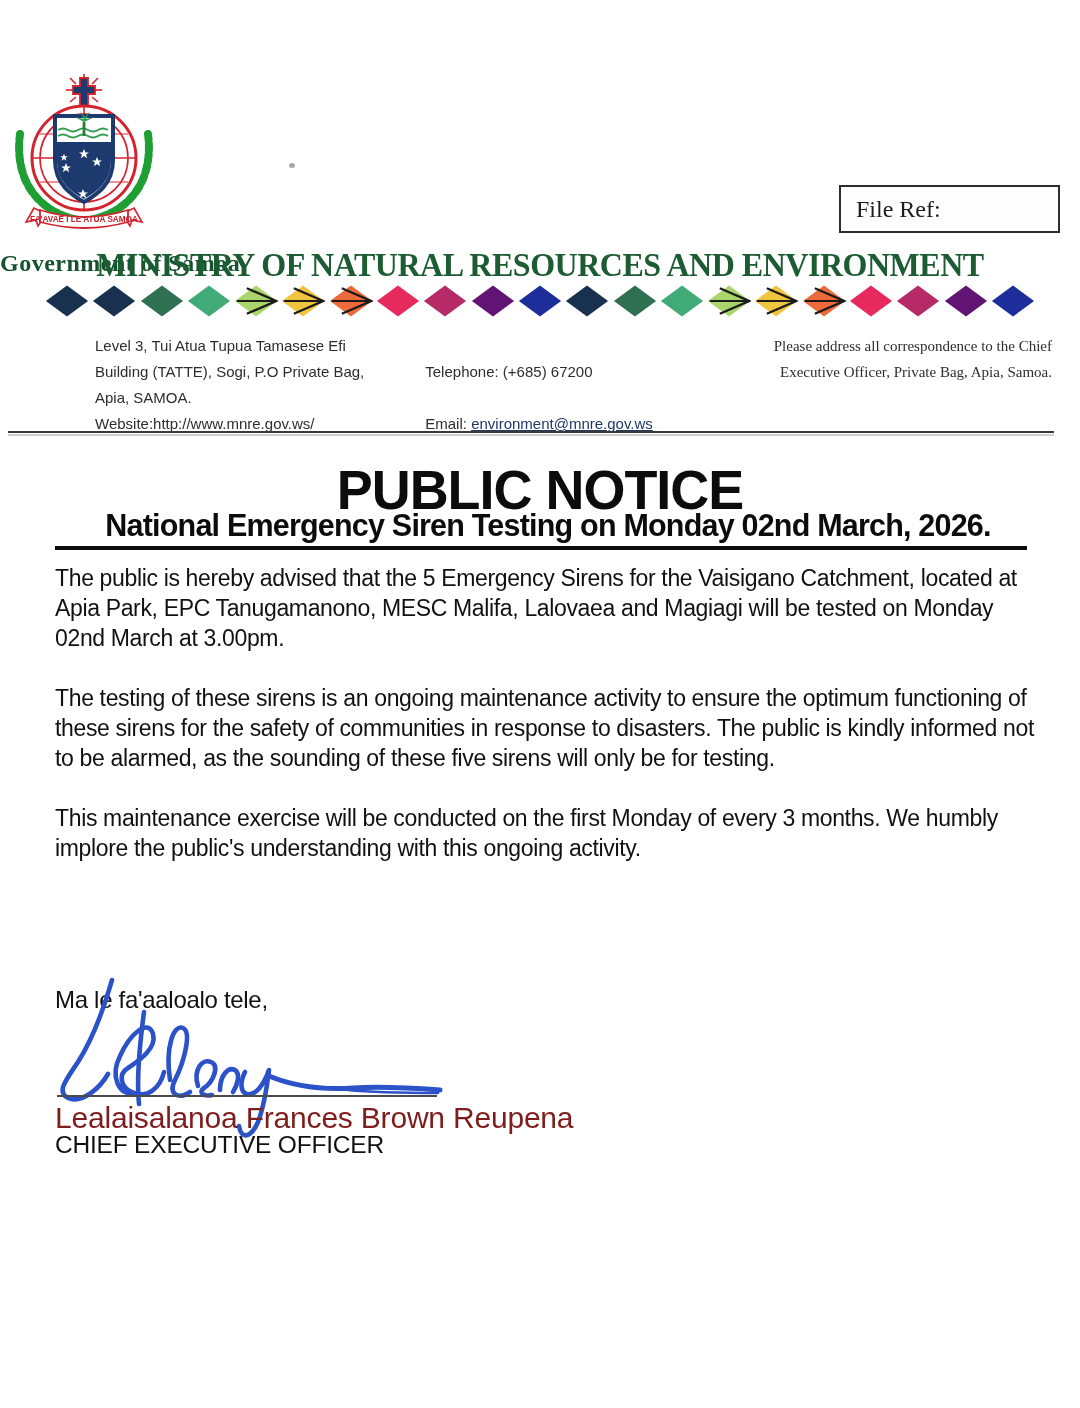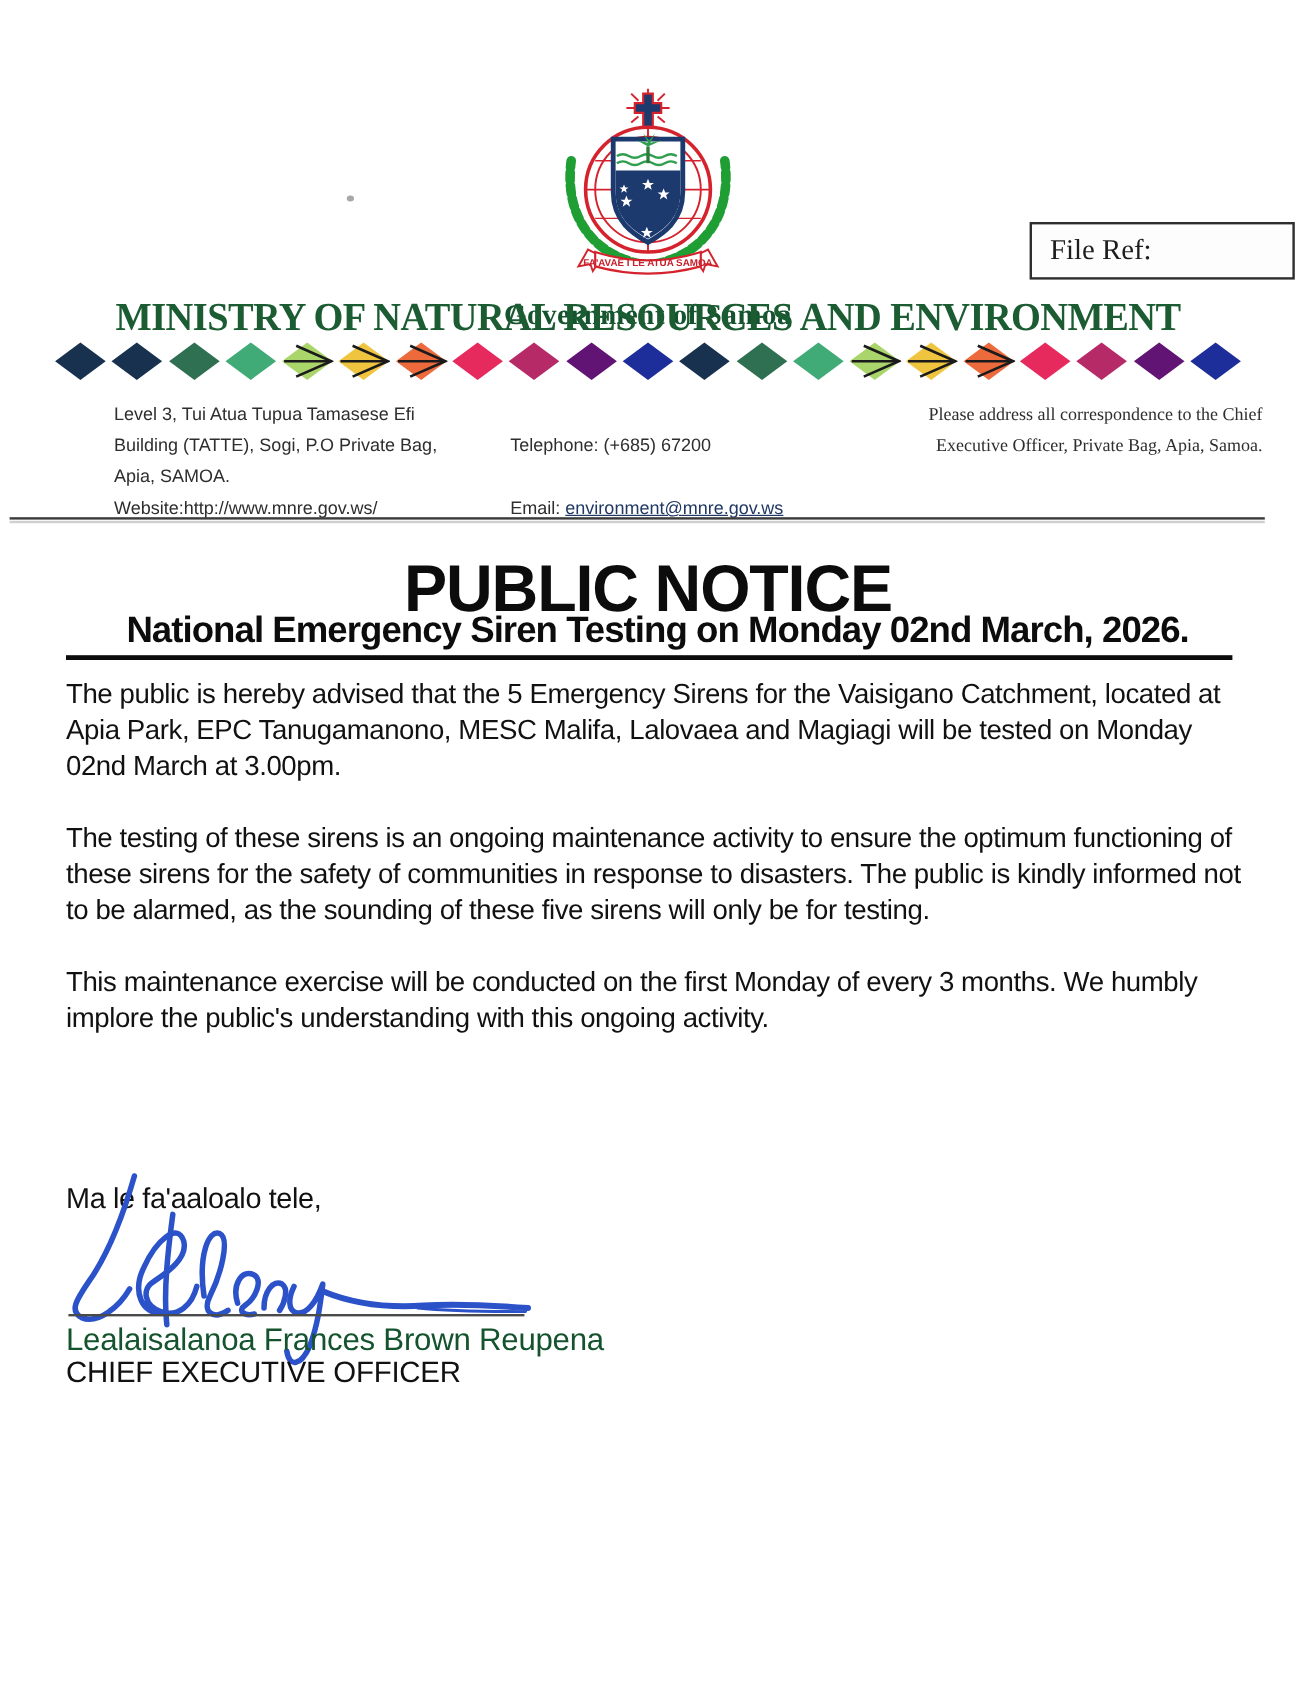--- a/index.html
+++ b/index.html
@@ -10,33 +10,33 @@
     width: 1080px;
     height: 1408px;
     background: #ffffff;
     overflow: hidden;
     margin: 0 auto;
   }
   
   .logo-wrap {
     position: absolute;
     left: 0; right: 0; top: 72px;
-    display: flex; flex-direction: column; align-items: center;
+    display: flex; flex-direction: column; 
   }
   .gov-caption {
     margin-top: 20px;
     font-family: "Liberation Serif", serif;
     font-weight: bold;
     font-size: 24px;
     color: #14532d;
     letter-spacing: 0.5px;
   }
   .file-ref-box {
     position: absolute;
-    left: 858px; top: 185px;
+    left: 839px; top: 185px;
     width: 221px; height: 48px;
     border: 2px solid #2e2e2e;
     display: flex; align-items: center;
     padding-left: 15px;
     font-family: "Liberation Serif", serif;
     font-size: 24px;
     color: #1d1d1d;
     background: #fdfdfd;
   }
   .speck {
@@ -137,23 +137,23 @@
   }
   .signature-rule {
     position: absolute;
     left: 57px; top: 1095px;
     width: 380px; height: 0;
     border-top: 2px solid #4a4a4a;
   }
   .signatory-name {
     position: absolute;
     left: 55px; top: 1101px;
-    font-size: 26px;
+    font-size: 30px;
     letter-spacing: -0.2px;
-    color: #14532d;
+    color: #7f1d1d;
   }
   .signatory-title {
     position: absolute;
     left: 55px; top: 1131px;
     font-size: 24.5px;
     letter-spacing: -0.2px;
     color: #111111;
   }
 </style>
 </head>

